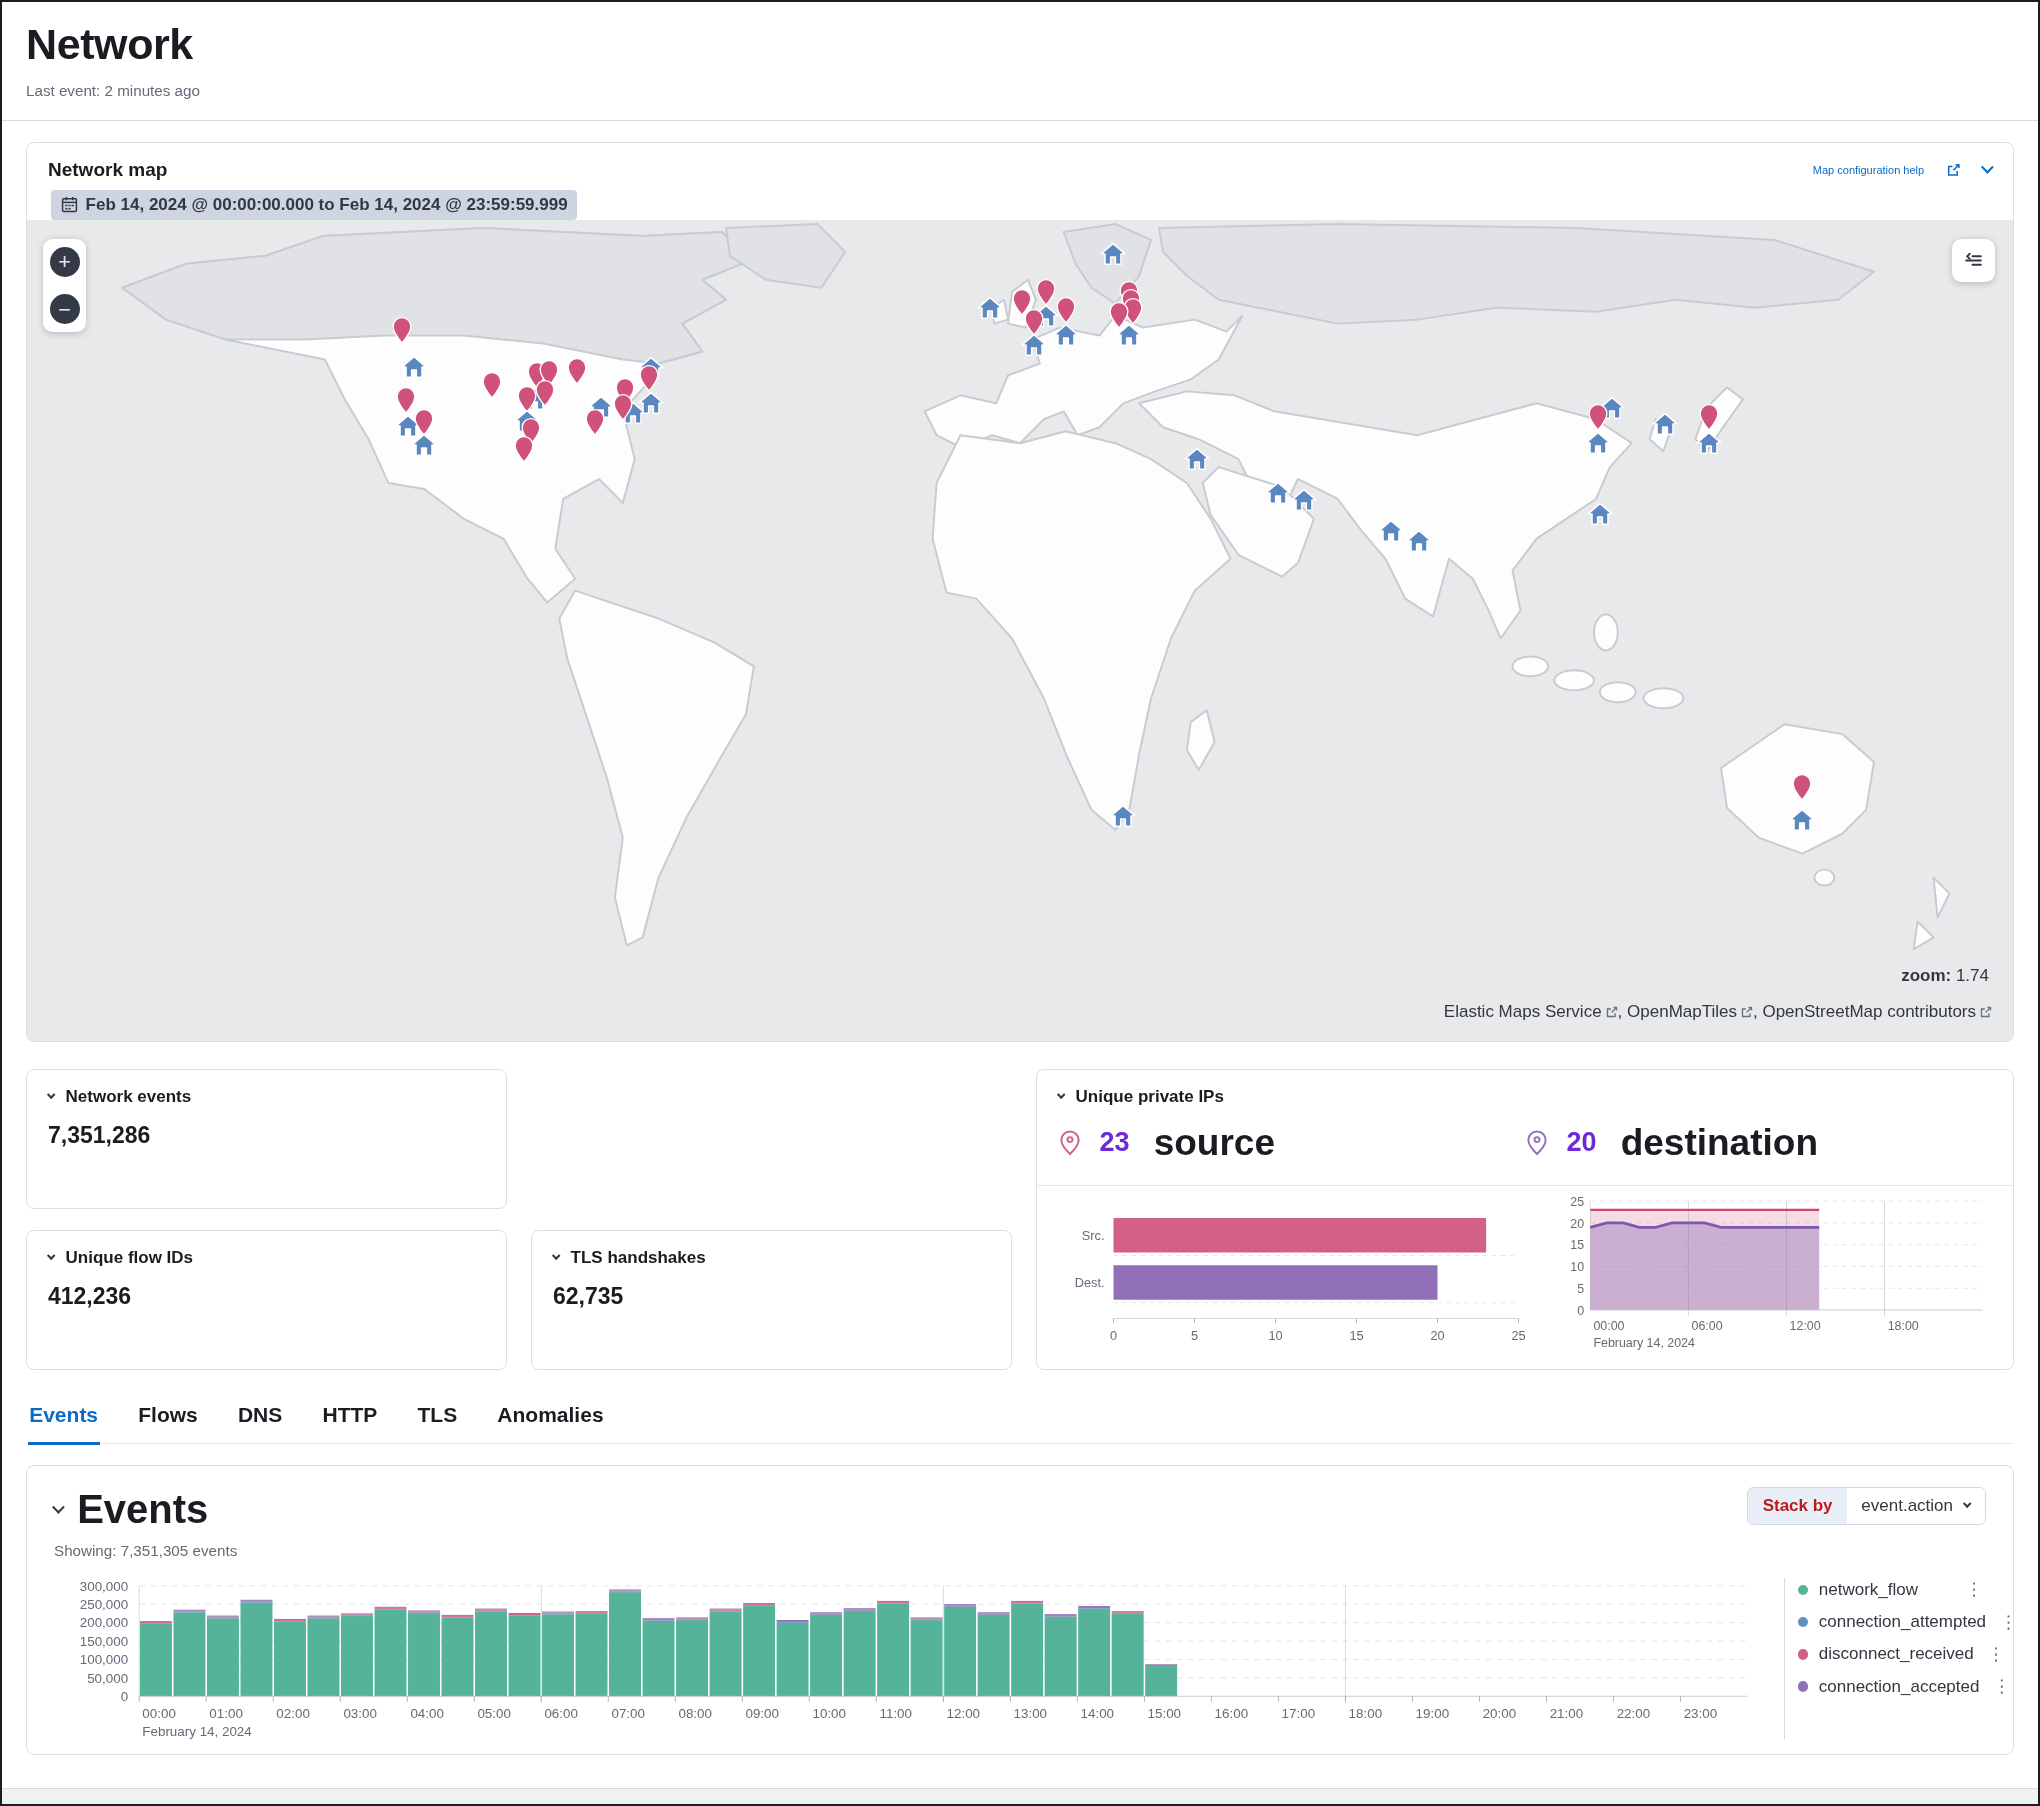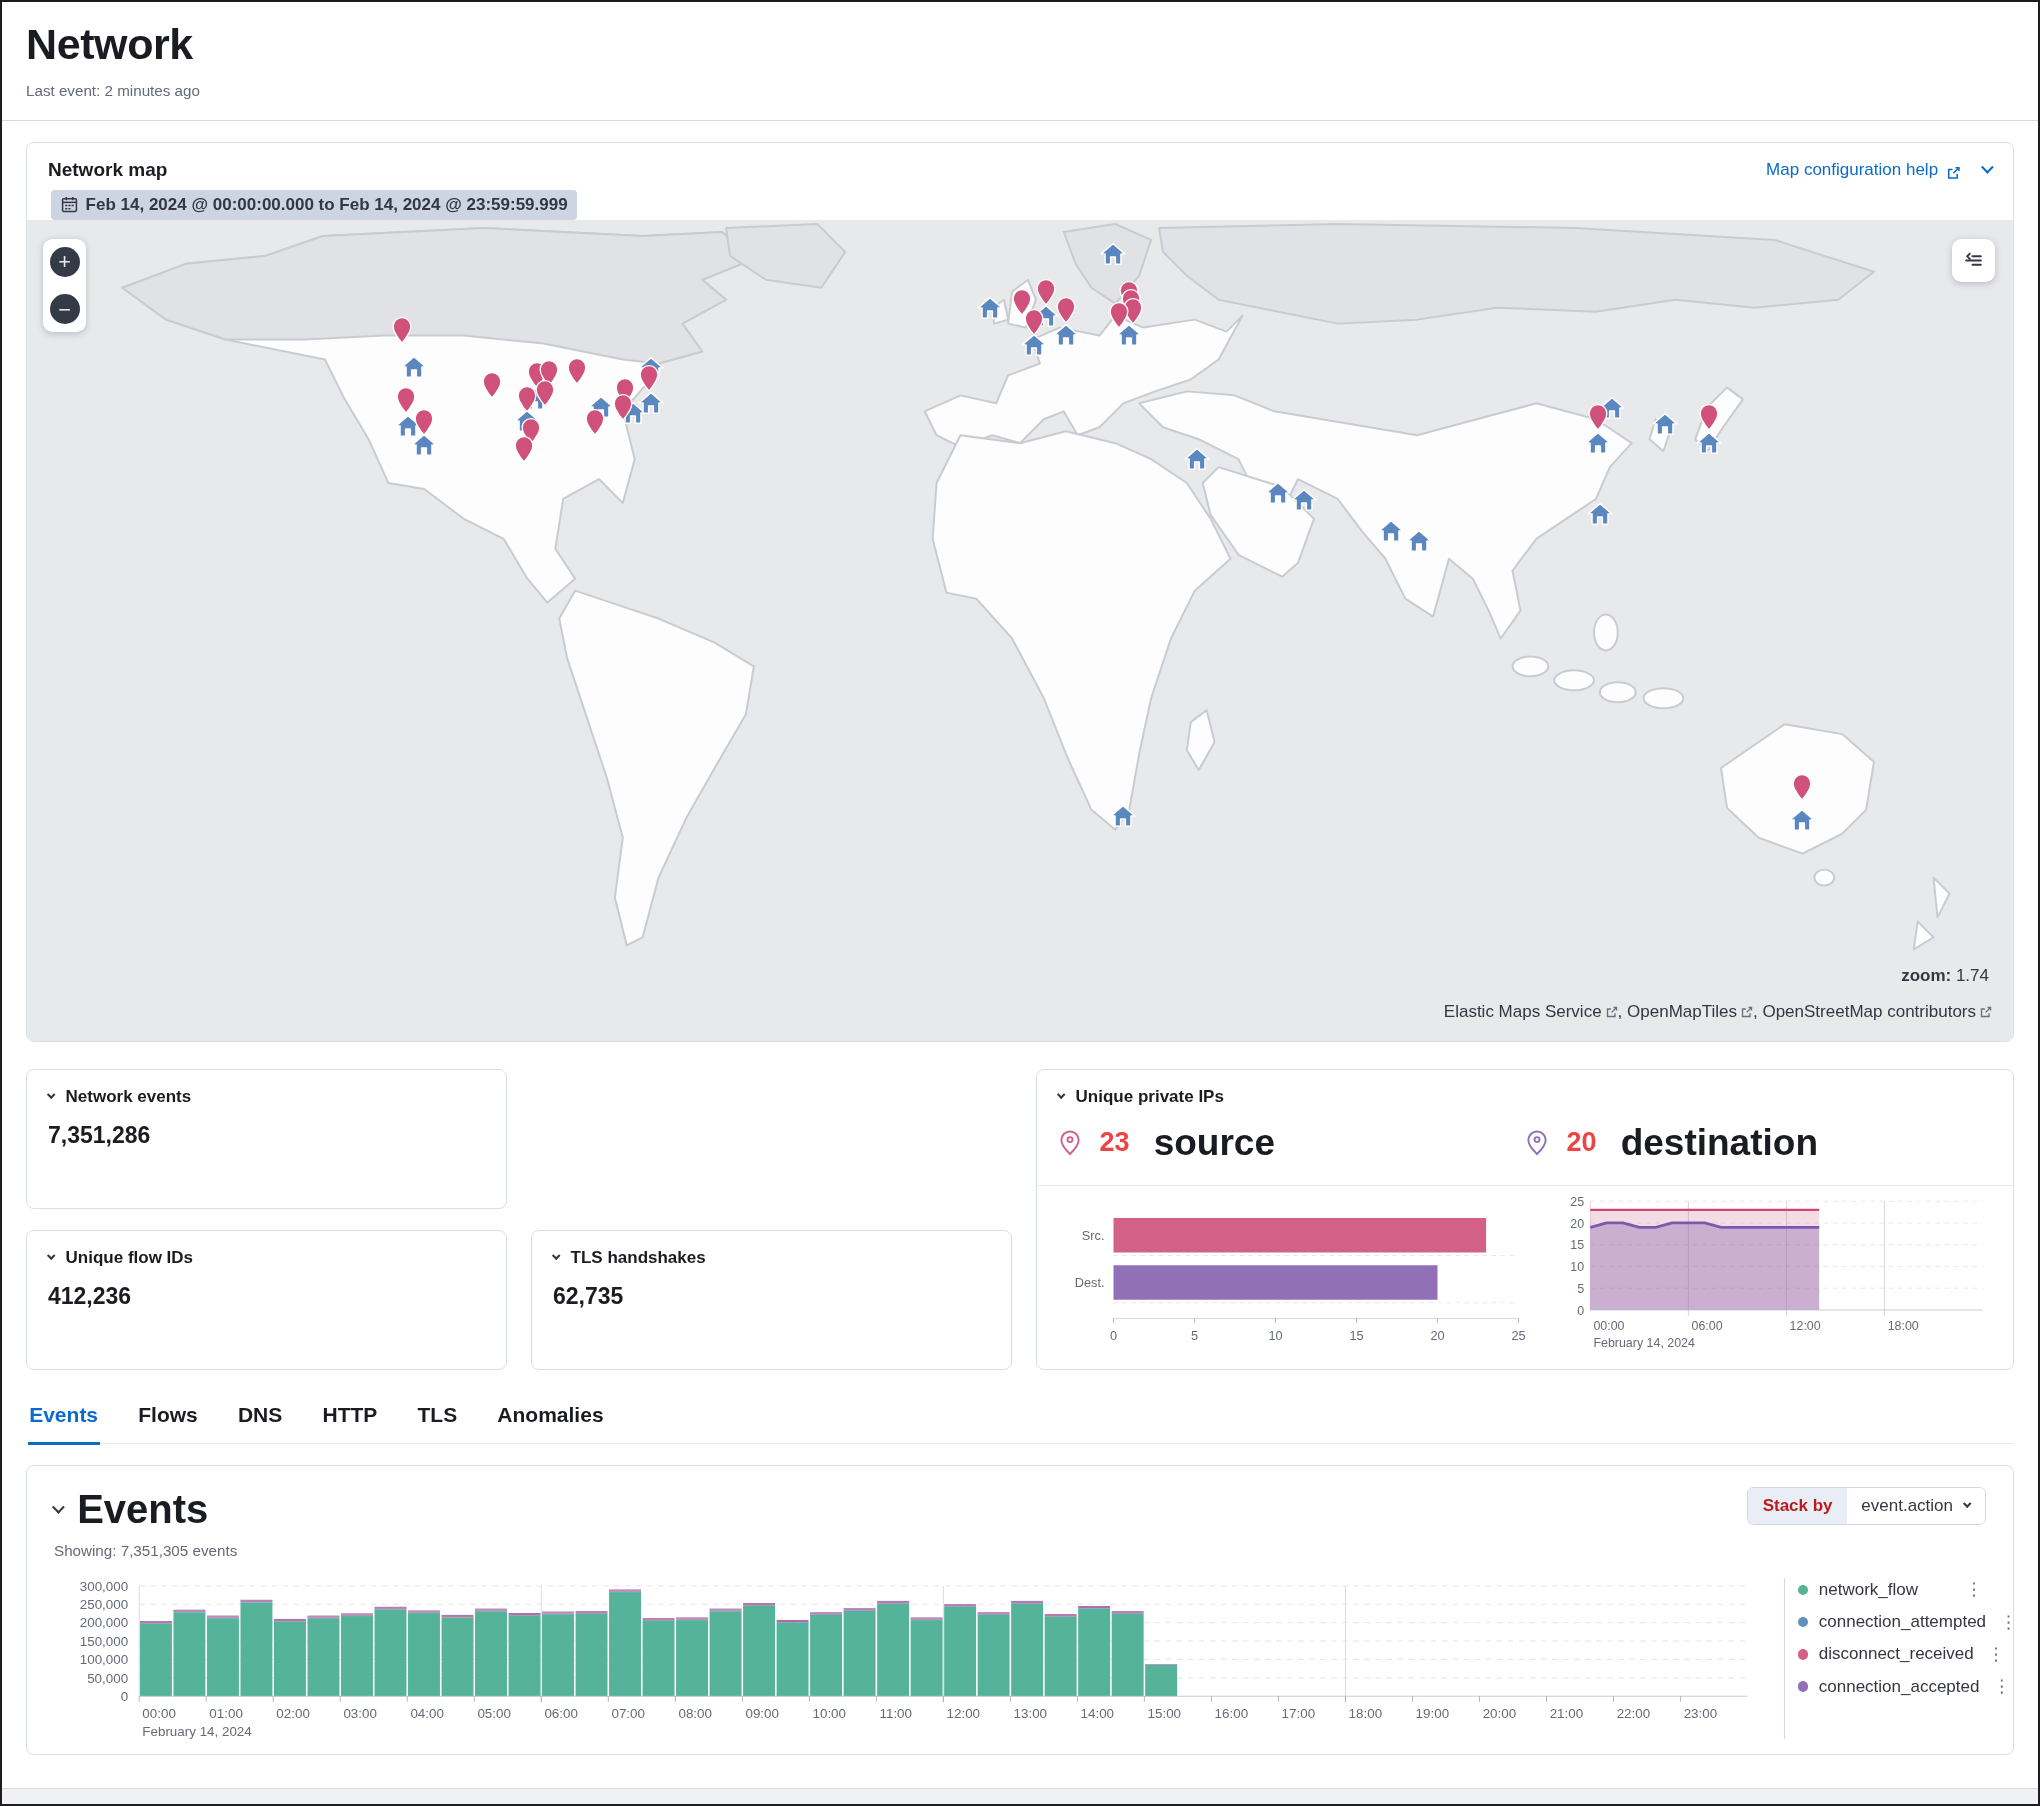--- a/index.html
+++ b/index.html
@@ -17,21 +17,21 @@
   h1.page-title { font-size: 43px; font-weight: 700; color: #1a1c21; letter-spacing: -0.4px; }
   .last-event { margin-top: 13px; font-size: 15.2px; color: #646a77; }
   .header-rule { border: none; border-top: 1.6px solid #d3dae6; margin: 21px -24px 0; }
 
   
   .panel { border: 1.6px solid #d9dfea; border-radius: 8px; background: #fff; }
   .map-panel { margin-top: 21px; }
   .panel-head { display: flex; justify-content: space-between; align-items: center; padding: 16px 21px 9.6px; }
   .panel-title { font-size: 19px; font-weight: 700; color: #1a1c21; }
   .head-right { display: flex; align-items: center; gap: 22.5px; }
-  .help-link { color: #0b6bcb; font-size: 17px; font-weight: 500; text-decoration: none; display: inline-flex; align-items: flex-end; gap: 9px; cursor: pointer; }
+  .help-link { color: #0b6bcb; font-size: 11px; font-weight: 500; text-decoration: none; display: inline-flex; align-items: flex-end; gap: 23px; cursor: pointer; }
   .chev { display: inline-block; width: 8.8px; height: 8.8px; border-right: 2.4px solid currentColor; border-bottom: 2.4px solid currentColor; transform: rotate(45deg) translate(-1.6px,-1.6px); }
   .chev.blue { color: #0b6bcb; }
   .chev.dark { color: #343741; }
   .chev.small { width: 6.4px; height: 6.4px; border-width: 2px; }
 
   .date-badge { display: inline-flex; align-items: center; gap: 8px; margin: 0 0 0 24px; background: #cdd5e2; color: #343741;
     border-radius: 4px; padding: 4.8px 9.6px; font-size: 17px; font-weight: 700; position: relative; z-index: 3; }
 
   .map-wrap { position: relative; height: 821px; background: #e8e9eb; border-radius: 0 0 6.4px 6.4px; overflow: hidden; }
   .world-svg { position: absolute; inset: 0; width: 100%; height: 100%; }
@@ -53,21 +53,21 @@
   .attr-link { color: #343741; text-decoration: none; display: inline-flex; align-items: center; gap: 4px; cursor: pointer; }
 
   
   .stats-grid { margin-top: 27px; display: grid; grid-template-columns: 481px 481px 1fr; grid-auto-rows: 140px; gap: 21px 24px; }
   .stat-card { border: 1.6px solid #d9dfea; border-radius: 8px; padding: 17.6px 21px; background: #fff; }
   .stat-head { display: flex; align-items: center; gap: 11.2px; font-size: 17px; font-weight: 700; color: #1a1c21; }
   .stat-value { margin-top: 14.4px; font-size: 23px; font-weight: 700; color: #1a1c21; }
   .ips-card { grid-row: span 2; grid-column: 3; padding: 17.6px 21px 8px; }
   .ips-summary { display: flex; align-items: center; margin-top: 14.4px; }
   .ips-half { display: flex; align-items: center; flex: 1; }
-  .ips-count { font-size: 27px; font-weight: 700; color: #ef4444; margin: 0 24px 0 17.6px; }
+  .ips-count { font-size: 27px; font-weight: 700; color: #6d28d9; margin: 0 24px 0 17.6px; }
   .ips-word { font-size: 37px; font-weight: 700; color: #1a1c21; }
   .ips-divider { border: none; border-top: 1.6px solid #e2e6ee; margin: 21px -21px 0; }
   .ips-charts { display: flex; align-items: flex-end; padding-top: 9.6px; }
   .ips-charts .hbar-box { flex: 0 0 53%; }
   .ips-charts .area-box { flex: 1; }
   .ips-charts svg { width: 100%; height: auto; display: block; }
 
   
   .tabs { margin-top: 30.5px; display: flex; gap: 37px; border-bottom: 1.6px solid #e6e9f0; padding: 0 1.6px; }
   .tab { font-size: 21px; font-weight: 700; color: #1a1c21; padding: 3.2px 1.6px 14.4px; cursor: pointer; border-bottom: 3.2px solid transparent; margin-bottom: -1.6px; }

